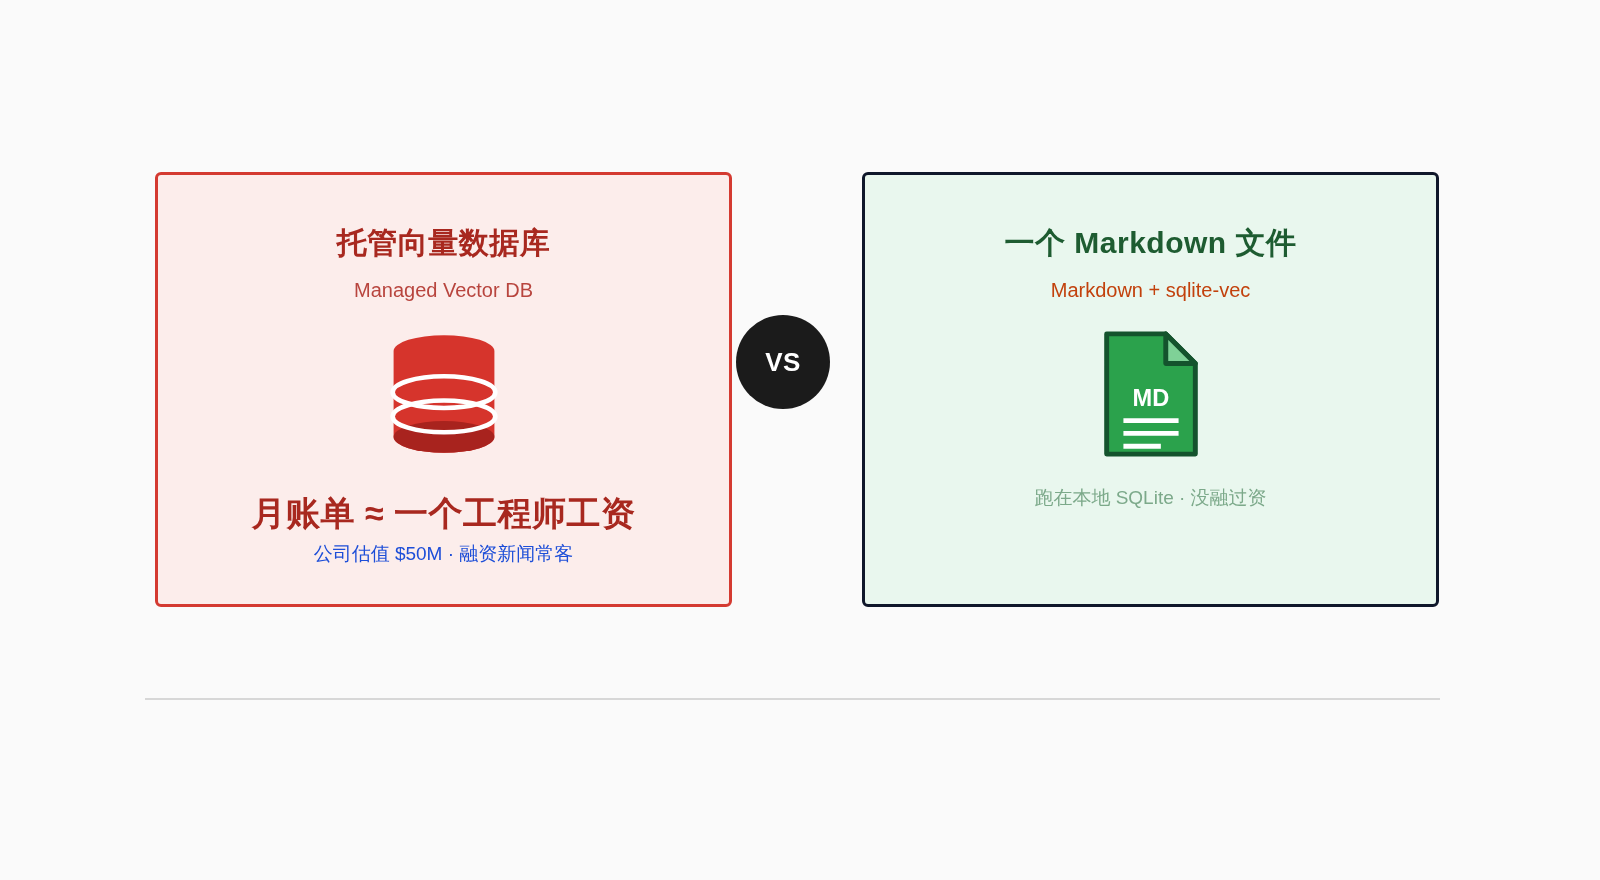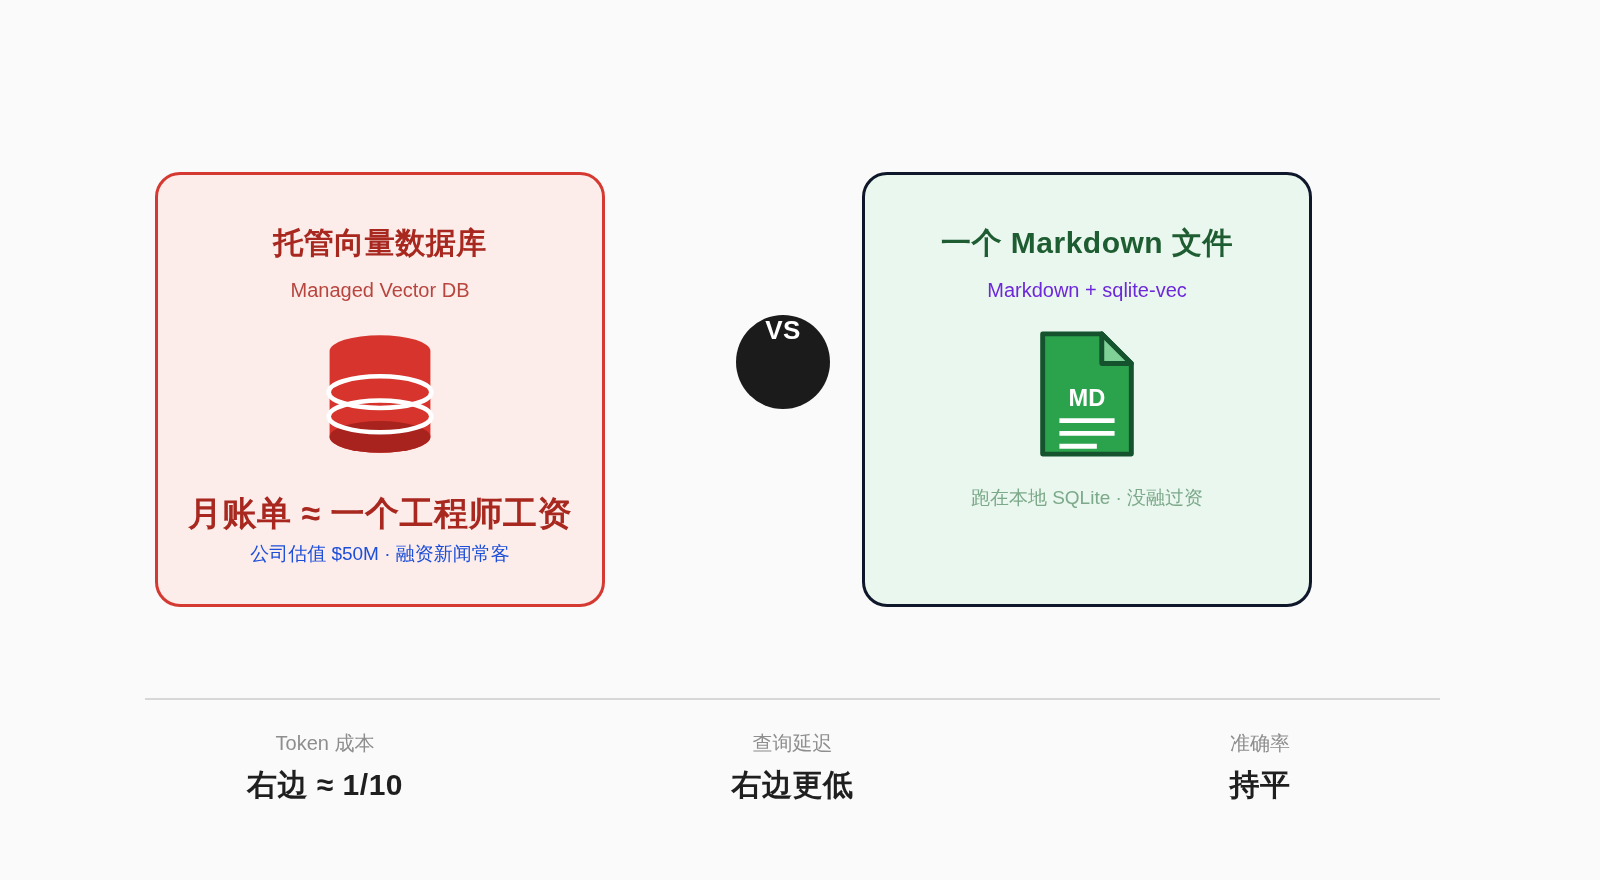--- a/index.html
+++ b/index.html
@@ -19,23 +19,23 @@
     font-size: 40px;
     font-weight: 700;
     color: #1c1c1e;
     letter-spacing: 1px;
     line-height: 54px;
   }
 
   .card {
     position: absolute;
     top: 172px;
-    width: 450px;
+    width: 577px;
     height: 435px;
-    border-radius: 25px;
+    border-radius: 6px;
     display: flex;
     flex-direction: column;
     align-items: center;
   }
   .card-left {
     left: 155px;
     background: #fcedeb;
     border: 3px solid #d43a31;
   }
   .card-right {
@@ -43,40 +43,40 @@
     background: #e9f7ee;
     border: 3px solid #0f172a;
   }
 
   .card-title { margin-top: 50px; font-size: 30px; font-weight: 700; line-height: 36px; letter-spacing: 0.5px; }
   .card-left  .card-title { color: #a8281f; }
   .card-right .card-title { color: #1e5c31; }
 
   .card-subtitle { margin-top: 16px; font-size: 20px; font-weight: 500; line-height: 26px; }
   .card-left  .card-subtitle { color: #b8453e; text-align: center; }
-  .card-right .card-subtitle { color: #6d28d9; }
+  .card-right .card-subtitle { color: #c2410c; }
 
   .card-icon { margin-top: 28px; height: 126px; display: flex; align-items: center; justify-content: center; }
 
   .card-cost { margin-top: 39px; font-size: 34px; font-weight: 700; line-height: 34px; letter-spacing: 0.5px; }
   .card-left  .card-cost { color: #a8281f; }
   .card-right .card-cost { color: #235f32; }
 
   .card-note { margin-top: 11px; font-size: 19px; font-weight: 400; line-height: 26px; }
   .card-left  .card-note { color: #1d4ed8; }
   .card-right .card-note { color: #7ca98a; margin-top: 28px; }
 
   .vs-badge {
     position: absolute;
     left: 736px; top: 315px;
     width: 94px; height: 94px;
     border-radius: 50%;
     background: #1b1b1b;
     display: flex;
-    align-items: flex-start;
+    align-items: center;
     justify-content: center;
     color: #ffffff;
     font-size: 26px;
     font-weight: 800;
     letter-spacing: 0.5px;
   }
 
   .divider {
     position: absolute;
     top: 698px; left: 145px;
@@ -131,28 +131,14 @@
         <line x1="23" y1="94" x2="79" y2="94" stroke="#ffffff" stroke-width="5"></line>
         <line x1="23" y1="107" x2="79" y2="107" stroke="#ffffff" stroke-width="5"></line>
         <line x1="23" y1="120" x2="61" y2="120" stroke="#ffffff" stroke-width="5"></line>
       </svg>
     </div>
     <div class="card-note">跑在本地 SQLite · 没融过资</div>
   </div>
 
   <div class="divider"></div>
 
-  <div class="stats-row">
-    <div class="stat">
-      <div class="stat-label">Token 成本</div>
-      <div class="stat-value">右边 ≈ 1/10</div>
-    </div>
-    <div class="stat">
-      <div class="stat-label">查询延迟</div>
-      <div class="stat-value">右边更低</div>
-    </div>
-    <div class="stat">
-      <div class="stat-label">准确率</div>
-      <div class="stat-value">持平</div>
-    </div>
-  </div>
 
 </div>
 
 </body></html>

